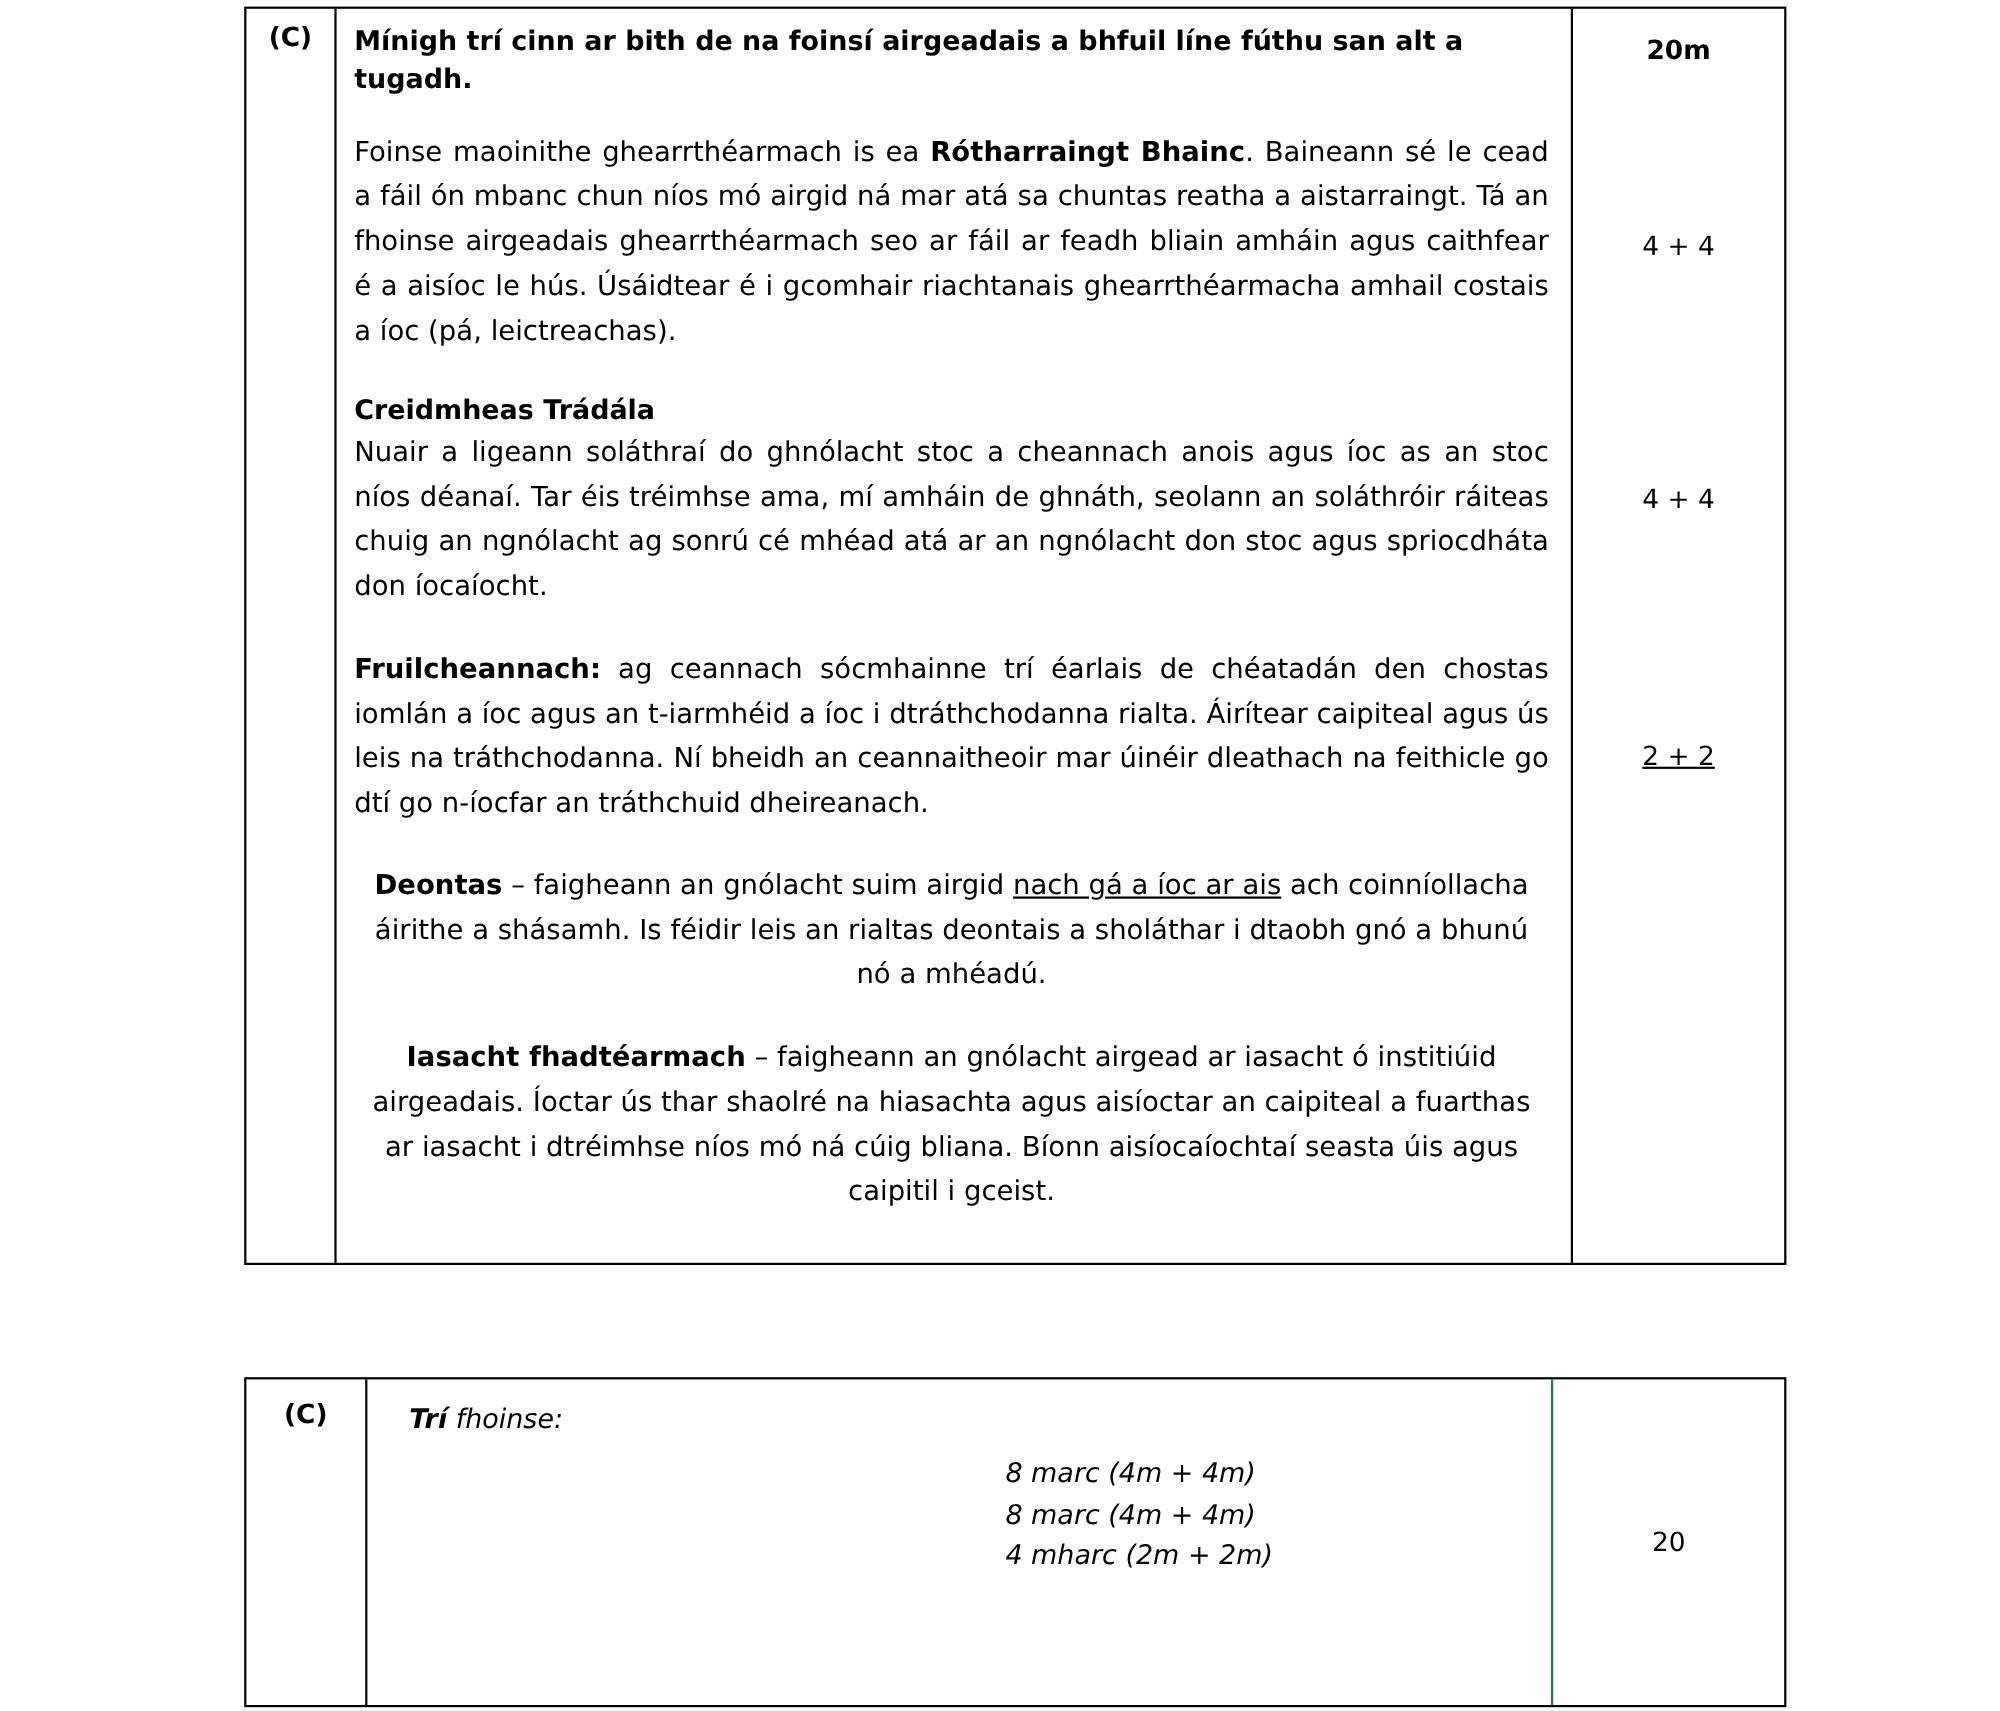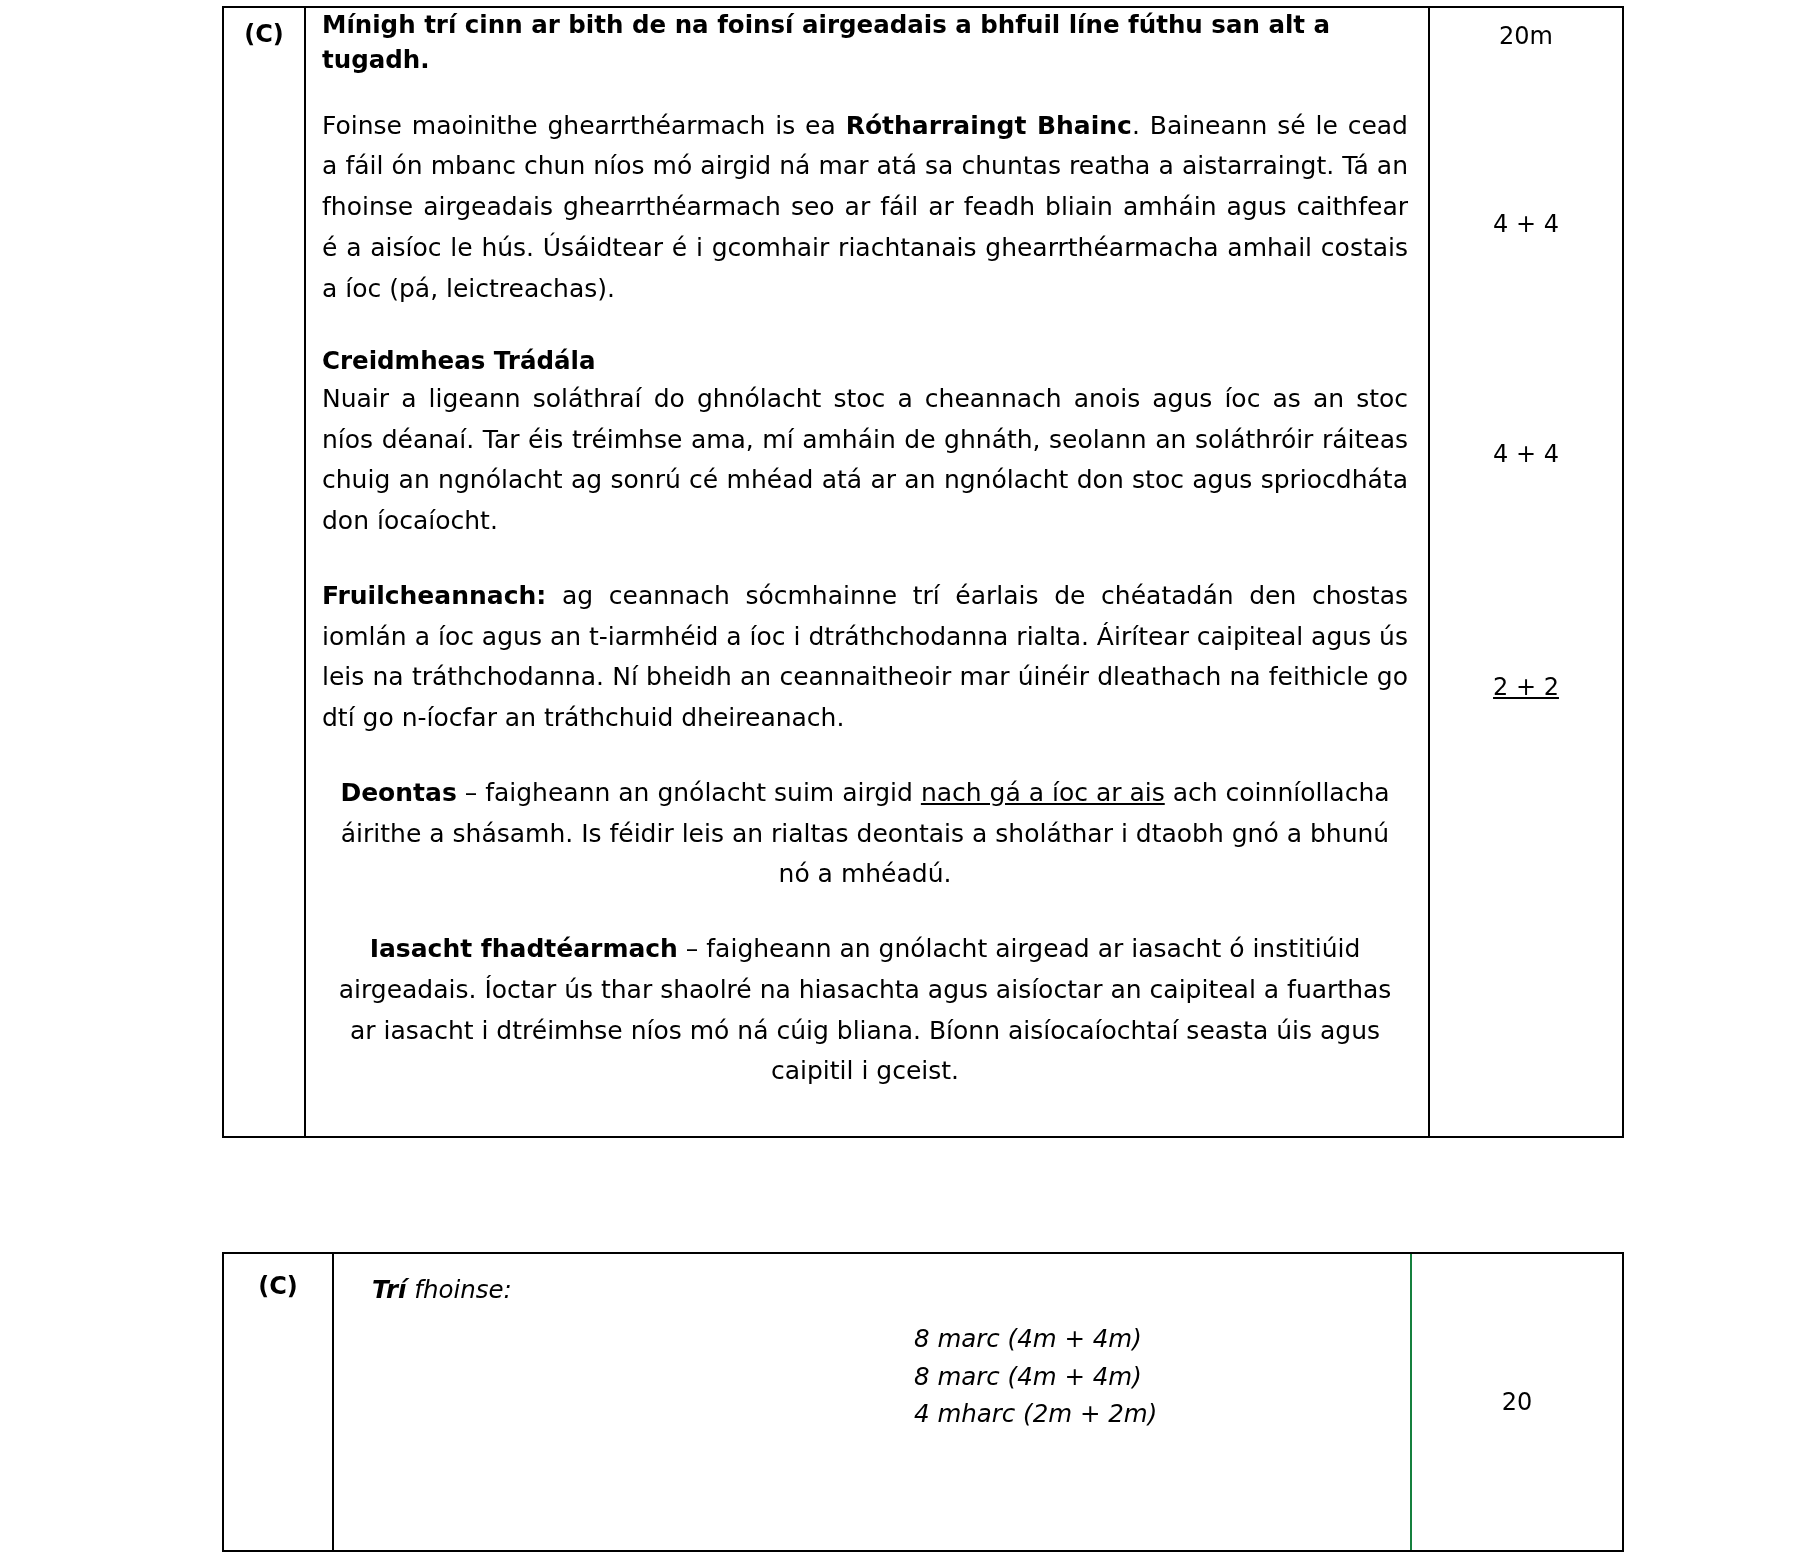--- a/index.html
+++ b/index.html
@@ -43,21 +43,21 @@
     border-right: 2px solid #000;
     box-sizing: border-box;
     padding-top: 12px;
     text-align: center;
     font-weight: bold;
     font-size: 24px;
   }
   .col-body {
     flex: 1;
     box-sizing: border-box;
-    padding: 0 20px 18px 16px;
+    padding: 12px 20px 18px 16px;
     border-right: 2px solid #000;
   }
   .col-marks {
     width: 192px;
     min-width: 192px;
     box-sizing: border-box;
     position: relative;
   }
 
   .q-head {
@@ -87,21 +87,21 @@
     margin: 0;
   }
 
   
   .mark {
     position: absolute;
     width: 100%;
     text-align: center;
     font-size: 24px;
   }
-  .mark.m20 { top: 14px; font-weight: normal; }
+  .mark.m20 { top: 24px; font-weight: bold; }
   .mark.m1 { top: 202px; }
   .mark.m2 { top: 432px; }
   .mark.m3 { top: 665px; text-decoration: underline; }
 
   
   .scheme-table {
     position: absolute;
     left: 222px;
     top: 1252px;
     width: 1402px;

